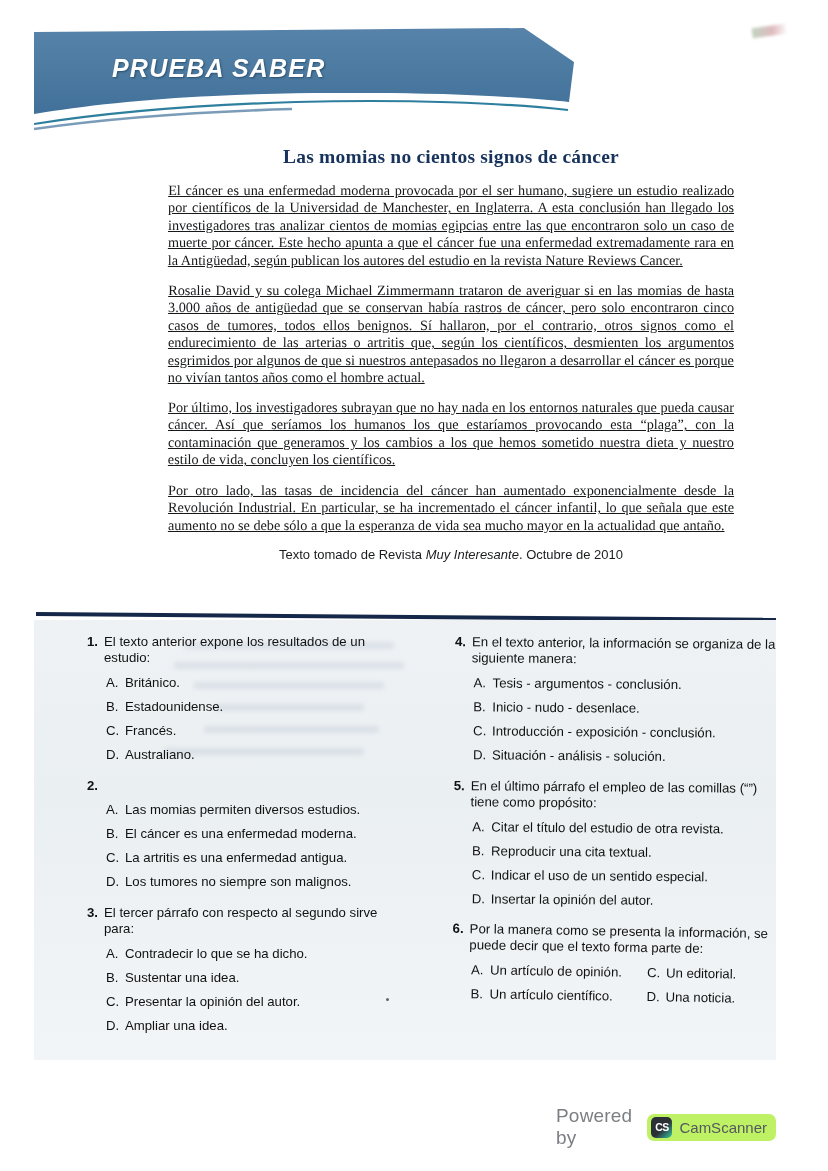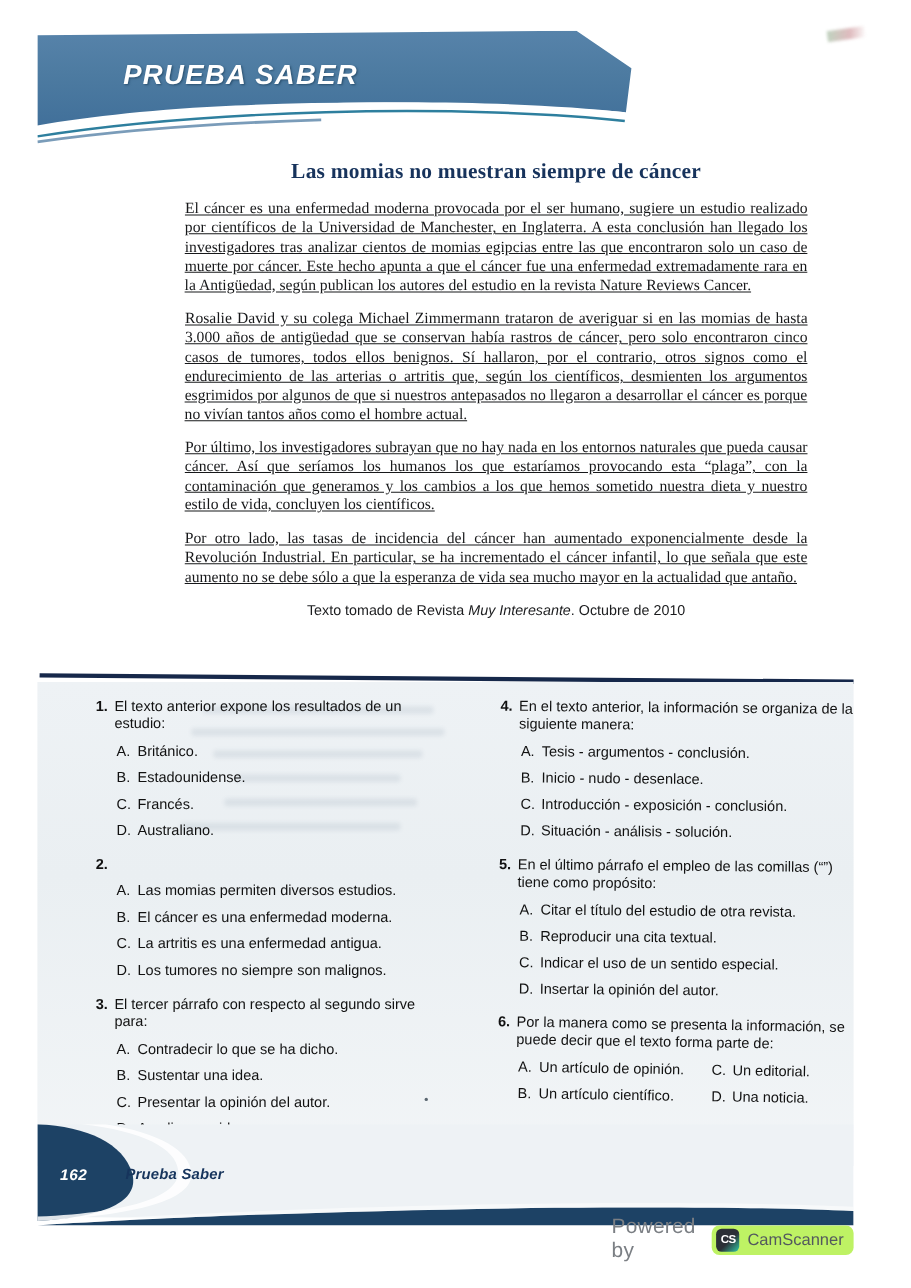--- a/index.html
+++ b/index.html
@@ -250,21 +250,21 @@
       </defs>
       <path d="M0,4 L490,0 L540,34 L535,74 C430,66 300,62 180,68 C110,71 48,78 0,86 Z" fill="url(#bgrad)"></path>
       <path d="M0,88 C70,77 160,69 260,66 C370,63 470,67 534,74 L532,80 C468,73 368,69 260,72 C160,75 70,83 0,94 Z" fill="#ffffff"></path>
       <path d="M0,96 C70,85 160,77 262,74 C372,71 472,75 534,82" fill="none" stroke="#2e7f9e" stroke-width="2.2"></path>
       <path d="M0,101 C70,91 156,84 258,81" fill="none" stroke="#4d7ba1" stroke-width="2.6" opacity=".75"></path>
     </svg>
     <div class="banner-title">PRUEBA SABER</div>
   </div>
 
   <div id="article">
-    <h1 id="article-title">Las momias no muestran siempre de cáncer</h1>
+    <h1 id="article-title">Las momias no cientos signos de cáncer</h1>
 
     <p class="para">El cáncer es una enfermedad moderna provocada por el ser humano, sugiere un estudio realizado por científicos de la Universidad de Manchester, en Inglaterra. A esta conclusión han llegado los investigadores tras analizar cientos de momias egipcias entre las que encontraron solo un caso de muerte por cáncer. Este hecho apunta a que el cáncer fue una enfermedad extremadamente rara en la Antigüedad, según publican los autores del estudio en la revista Nature Reviews Cancer.</p>
     <p class="para">Rosalie David y su colega Michael Zimmermann trataron de averiguar si en las momias de hasta 3.000 años de antigüedad que se conservan había rastros de cáncer, pero solo encontraron cinco casos de tumores, todos ellos benignos. Sí hallaron, por el contrario, otros signos como el endurecimiento de las arterias o artritis que, según los científicos, desmienten los argumentos esgrimidos por algunos de que si nuestros antepasados no llegaron a desarrollar el cáncer es porque no vivían tantos años como el hombre actual.</p>
     <p class="para">Por último, los investigadores subrayan que no hay nada en los entornos naturales que pueda causar cáncer. Así que seríamos los humanos los que estaríamos provocando esta “plaga”, con la contaminación que generamos y los cambios a los que hemos sometido nuestra dieta y nuestro estilo de vida, concluyen los científicos.</p>
     <p class="para">Por otro lado, las tasas de incidencia del cáncer han aumentado exponencialmente desde la Revolución Industrial. En particular, se ha incrementado el cáncer infantil, lo que señala que este aumento no se debe sólo a que la esperanza de vida sea mucho mayor en la actualidad que antaño.</p>
 
     <div id="source-line">
       <span>Texto tomado de Revista </span><i>Muy Interesante</i><span>. Octubre de 2010</span>
     </div>
   </div>
@@ -425,31 +425,20 @@
           <div class="opt">
             <span class="opt-let">D.</span>
             <span class="opt-txt">Una noticia.</span>
           </div>
         </div>
       </div>
 
     </div>
   </div>
 
-  <div id="footer-wrap">
-    <svg width="742" height="92" viewBox="0 0 742 92">
-      <path d="M0,0 L742,0 L742,78 C520,86 260,88 0,84 Z" fill="#eef2f5"></path>
-      <path d="M0,0 C46,2 78,18 86,44 C93,68 68,84 0,88 Z" fill="#1d4265"></path>
-      <path d="M0,92 C120,84 300,78 470,76 C590,75 680,76 742,79 L742,92 Z" fill="#1d4265"></path>
-      <path d="M0,84 C90,80 130,64 128,42 C126,22 96,6 40,0 L62,0 C112,8 138,24 140,44 C142,66 104,82 0,88 Z" fill="#ffffff" opacity=".85"></path>
-      <path d="M0,90 C120,81 300,74 470,72 C590,71 680,72 742,75 L742,79 C680,76 590,75 470,76 C300,78 120,84 0,92 Z" fill="#ffffff" opacity=".5"></path>
-    </svg>
-    <div id="page-number">162</div>
-    <div id="footer-label">Prueba Saber</div>
-  </div>
 
   <div id="watermark">
     <span id="wm-text">Powered by</span>
     <span id="wm-chip">
       <span id="wm-logo">CS</span>
       <span id="wm-brand">CamScanner</span>
     </span>
   </div>
 
 </div>

